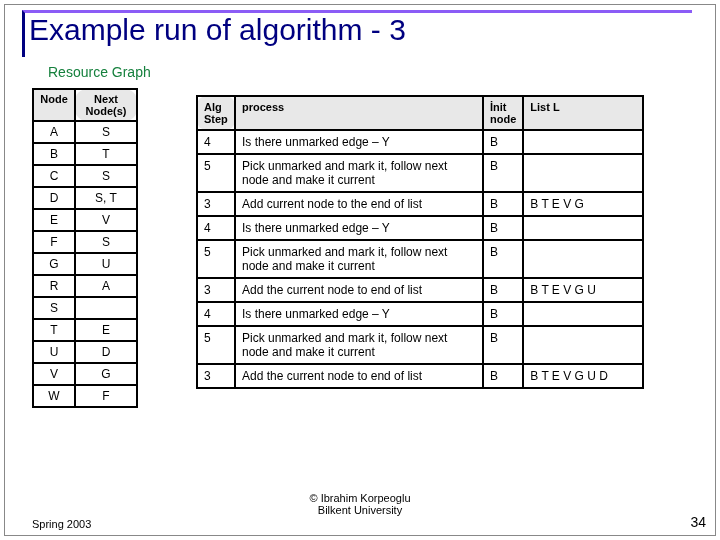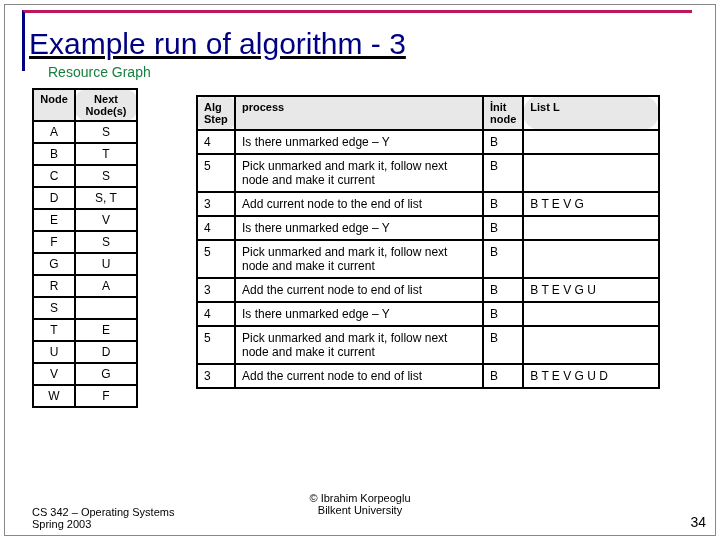--- a/index.html
+++ b/index.html
@@ -14,24 +14,23 @@
   .slide-frame {
     position: absolute;
     top: 4px; left: 4px; right: 4px; bottom: 4px;
     border: 1px solid #888;
   }
   .title-box {
     position: absolute;
     top: 10px;
     left: 22px;
     width: 670px;
-    border-top: 3px solid #be185d;
+    border-top: 3px solid #8b5cf6;
     border-left: 3px solid #000080;
-    padding: 14px 0 10px 4px;
-    text-decoration: underline;
+    padding: 0 0 10px 4px;
   }
   .title-text {
     font-size: 30px;
     color: #000080;
   }
   .subtitle {
     position: absolute;
     top: 64px;
     left: 48px;
     font-size: 14px;
@@ -72,21 +71,21 @@
     vertical-align: top;
   }
   .right-table th {
     background: #e8e8e8;
     font-weight: bold;
     font-size: 11px;
   }
   .right-table .col-step { width: 38px; border-radius: 9px; }
   .right-table .col-proc { width: 248px; }
   .right-table .col-init { width: 38px; }
-  .right-table .col-list { width: 136px; border-radius: 17px; }
+  .right-table .col-list { width: 120px; }
 
   .footer-left {
     position: absolute;
     bottom: 10px;
     left: 32px;
     font-size: 11px;
     color: #000;
   }
   .footer-center {
     position: absolute;
@@ -240,20 +239,19 @@
     <tr>
         <td>3</td>
         <td>Add the current node to end of  list</td>
         <td>B</td>
         <td>B T E V G U D</td>
       </tr>
   </tbody>
 </table>
 
 <div class="footer-left">
-  <div>CS 342 – Operating Systems</div>
   <div>Spring 2003</div>
 </div>
 <div class="footer-center">
   <div>© Ibrahim Korpeoglu</div>
   <div>Bilkent University</div>
 </div>
 <div class="footer-right">34</div>
 
 </body></html>

